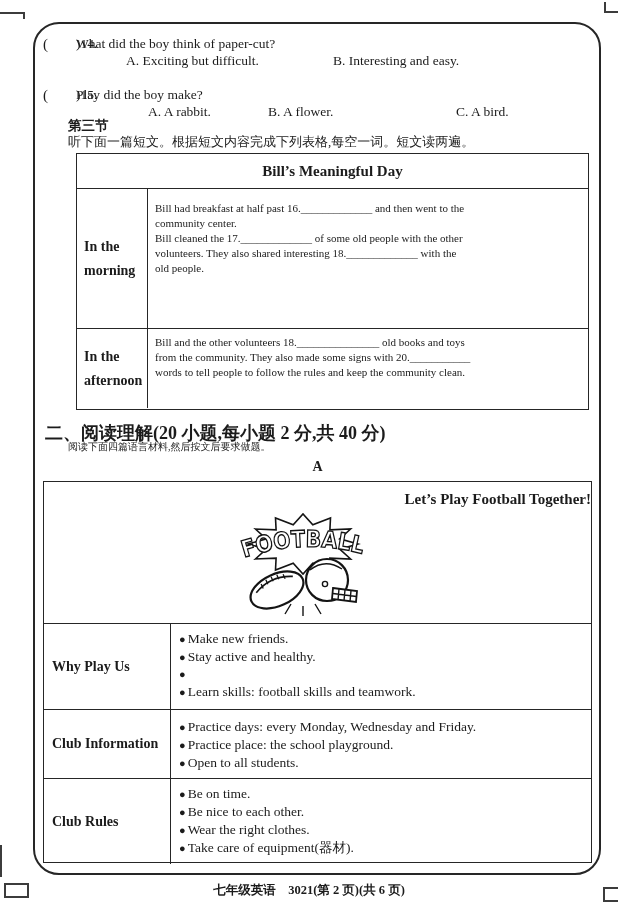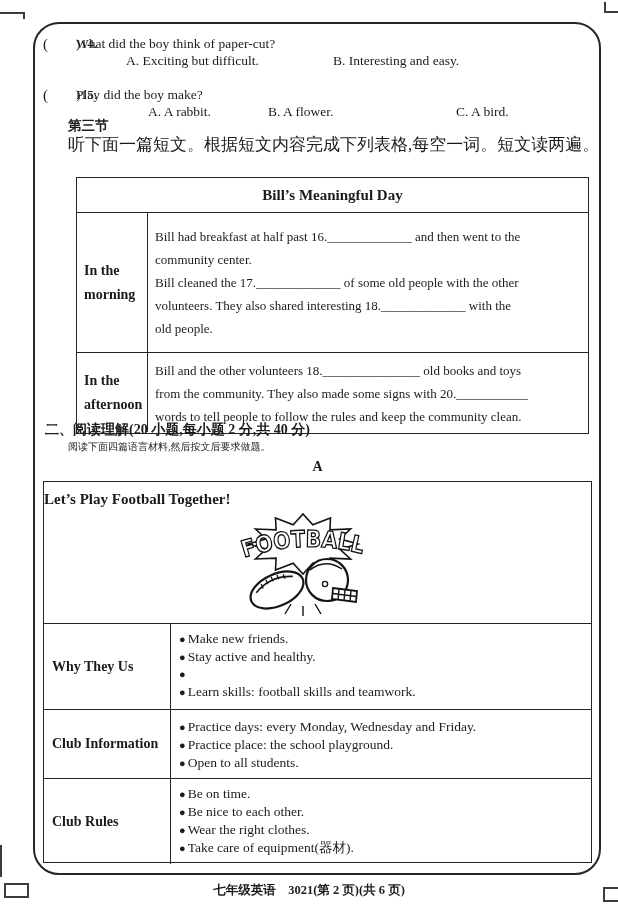--- a/index.html
+++ b/index.html
@@ -19,33 +19,33 @@
   .mark-edge { left:0; top:845px; width:2px; height:32px; background:#3c3c3c; position:absolute; }
   
   #frame { left:33px; top:22px; width:568px; height:853px; border:2px solid #262626; border-radius:26px; }
   
   .qrow { position:absolute; height:17px; font-size:13.5px; line-height:16px; width:560px; }
   .qrow span { position:absolute; white-space:nowrap; }
   .bracket { font-size:15px; }
   .cn { font-family:"Liberation Serif","DejaVu Serif",serif; }
   .bold { font-weight:bold;text-align:center; }
   
-  #bill-table { left:76px; top:153px; width:513px; height:257px; border:1.5px solid #262626;margin-top:24px; }
+  #bill-table { left:76px; top:153px; width:513px; height:257px; border:1.5px solid #262626; }
   #bill-header { height:35px; border-bottom:1.5px solid #262626; display:flex; align-items:center; justify-content:center; font-weight:bold; font-size:15px; }
   .bill-row { display:flex; }
   #bill-row-morning { height:140px; border-bottom:1.5px solid #262626; }
   #bill-row-afternoon { height:79px; }
   .bill-period { width:71px; border-right:1.5px solid #262626; display:flex; align-items:center; padding-left:7px; font-weight:bold; font-size:14px; line-height:24px; white-space:pre-line; }
-  .bill-text { flex:1; font-size:13px; line-height:23px; white-space:pre; padding-left:7px; overflow:hidden; }
+  .bill-text { flex:1; font-size:11px; line-height:15px; white-space:pre; padding-left:7px; overflow:hidden; }
   #bill-row-morning .bill-text { padding-top:12px; }
   #bill-row-afternoon .bill-text { padding-top:6px; }
   
   #football-table { left:43px; top:481px; width:549px; height:382px; border:1.5px solid #262626; }
   #ft-top { height:142px; border-bottom:1px solid #262626; position:relative; }
-  #ft-title { padding-top:9px; text-align:left; font-weight:bold; font-size:15px; }
+  #ft-title { padding-top:9px; text-align:right; font-weight:bold; font-size:15px; }
   #ft-art { position:absolute; left:177px; top:30px; }
   .ft-row { display:flex; border-bottom:1px solid #262626; }
   .ft-row:last-child { border-bottom:none; }
   .ft-col1 { width:127px; border-right:1px solid #262626; display:flex; align-items:center; padding-left:8px; font-weight:bold; font-size:14px; }
   .ft-col2 { flex:1; padding:6px 4px 0 8px; font-size:13.5px; line-height:17px; }
   .bullet-line { display:flex; align-items:baseline; white-space:nowrap; }
   .bullet-glyph { font-size:11px; margin-right:2px; }
   #footer { left:0; top:882px; width:618px; text-align:center; font-size:12.5px; font-weight:bold; }
 </style>
 </head>
@@ -80,21 +80,21 @@
         <span>Play did the boy make?</span>
       </span>
   </div>
   <div class="qrow" style="top:104px;">
     <span style="left:108px;margin-left:40px;">A. A rabbit.</span>
     <span style="left:268px;">B. A flower.</span>
     <span style="left:420px;margin-left:36px;">C. A bird.</span>
   </div>
 
   <div class="abs cn bold" style="left:68px; top:117px; font-size:13.5px;">第三节</div>
-  <div class="abs cn" style="left:68px; top:133px; font-size:17px;">听下面一篇短文。根据短文内容完成下列表格,每空一词。短文读两遍。</div>
+  <div class="abs cn" style="left:68px; top:133px; font-size:13px;">听下面一篇短文。根据短文内容完成下列表格,每空一词。短文读两遍。</div>
 
   <div class="abs" id="bill-table">
     <div id="bill-header">Bill’s Meaningful Day</div>
     <div class="bill-row" id="bill-row-morning">
       <div class="bill-period">In the
 morning</div>
       <div class="bill-text">Bill had breakfast at half past 16._____________ and then went to the
 community center.
 Bill cleaned the 17._____________ of some old people with the other
 volunteers. They also shared interesting 18._____________ with the
@@ -102,21 +102,21 @@
     </div>
     <div class="bill-row" id="bill-row-afternoon">
       <div class="bill-period">In the
 afternoon</div>
       <div class="bill-text">Bill and the other volunteers 18._______________ old books and toys
 from the community. They also made some signs with 20.___________
 words to tell people to follow the rules and keep the community clean.</div>
     </div>
   </div>
 
-  <div class="abs cn bold" style="left:45px; top:421px; font-size:14px;">二、阅读理解(20 小题,每小题 2 分,共 40 分)</div>
+  <div class="abs cn bold" style="left:45px; top:421px; font-size:18px;">二、阅读理解(20 小题,每小题 2 分,共 40 分)</div>
   <div class="abs cn" style="left:68px; top:440px; font-size:10px;">阅读下面四篇语言材料,然后按文后要求做题。</div>
   <div class="abs bold" style="left:43px; top:459px; width:549px; text-align:center; font-size:14px;">A</div>
 
   <div class="abs" id="football-table">
     <div id="ft-top">
       <div id="ft-title">Let’s Play Football Together!</div>
 
       <svg id="ft-art" width="165" height="105" viewBox="0 0 165 105">
         <polygon fill="#ffffff" stroke="#141414" stroke-width="1.6" points="137,32 118.7,37.2 129.6,47 108.9,46.1 109.5,58 91.8,51.3 82,62 72.2,51.3 54.5,58 55.1,46.1 34.4,47 45.3,37.2 27,32 45.3,26.8 34.4,17 55.1,17.9 54.5,6 72.2,12.7 82,2 91.8,12.7 109.5,6 108.9,17.9 129.6,17 118.7,26.8"></polygon>
         <defs>
@@ -135,21 +135,21 @@
           <path d="M 89 58 Q 104 46 121 57" fill="none" stroke="#141414" stroke-width="1.4"></path>
           <circle cx="104" cy="72" r="2.6" fill="none" stroke="#141414" stroke-width="1.4"></circle>
           <path d="M 112 76 L 136 79 L 135 90 L 111 87 Z" fill="#ffffff" stroke="#141414" stroke-width="1.8"></path>
           <path d="M 112 81.5 L 135.5 84.5 M 118 77 L 117 88 M 124 77.8 L 123 88.8 M 130 78.6 L 129 89.6" stroke="#141414" stroke-width="1.4"></path>
         </g>
         <path d="M 70 92 L 64 102 M 82 94 L 82 104 M 94 92 L 100 102" stroke="#141414" stroke-width="1.4"></path>
       </svg>
     </div>
 
     <div class="ft-row" style="height:86px;">
-      <div class="ft-col1">Why They Us</div>
+      <div class="ft-col1">Why Play Us</div>
       <div class="ft-col2">
         <div class="bullet-line">
             <span class="bullet-glyph">●</span>
             <span>Make new friends.</span>
           </div>
         <div class="bullet-line">
             <span class="bullet-glyph">●</span>
             <span>Stay active and healthy.</span>
           </div>
         <div class="bullet-line">

